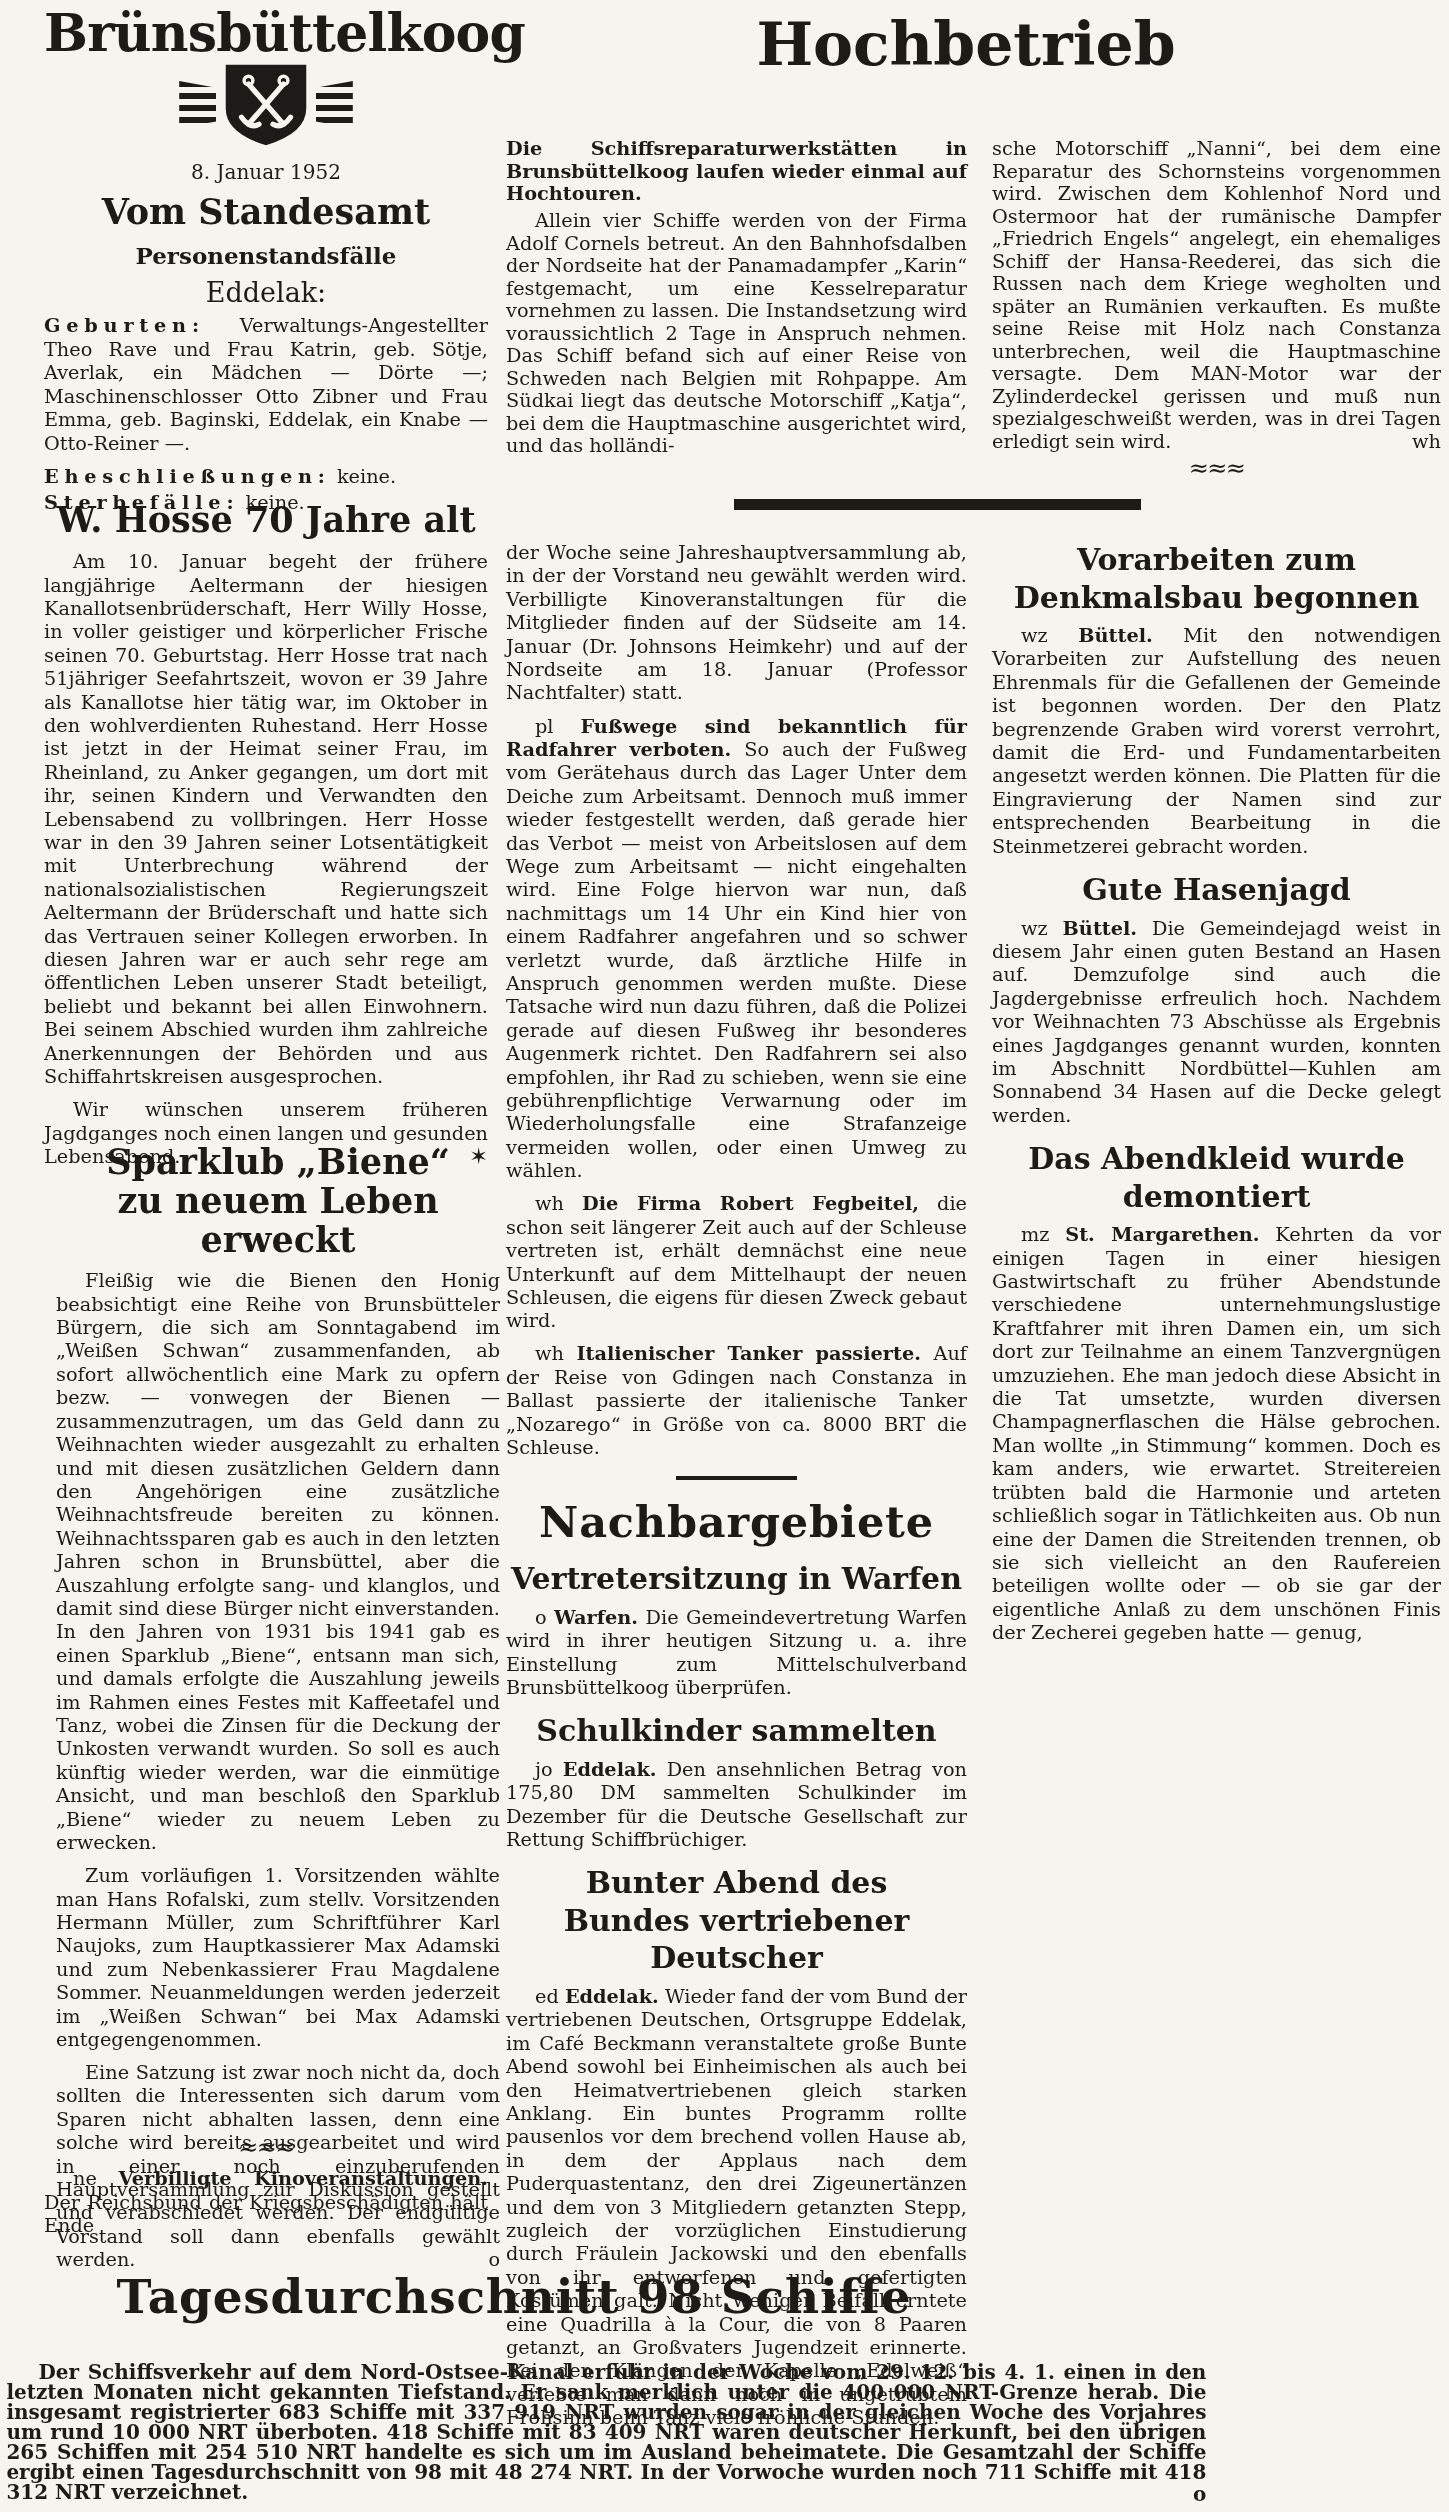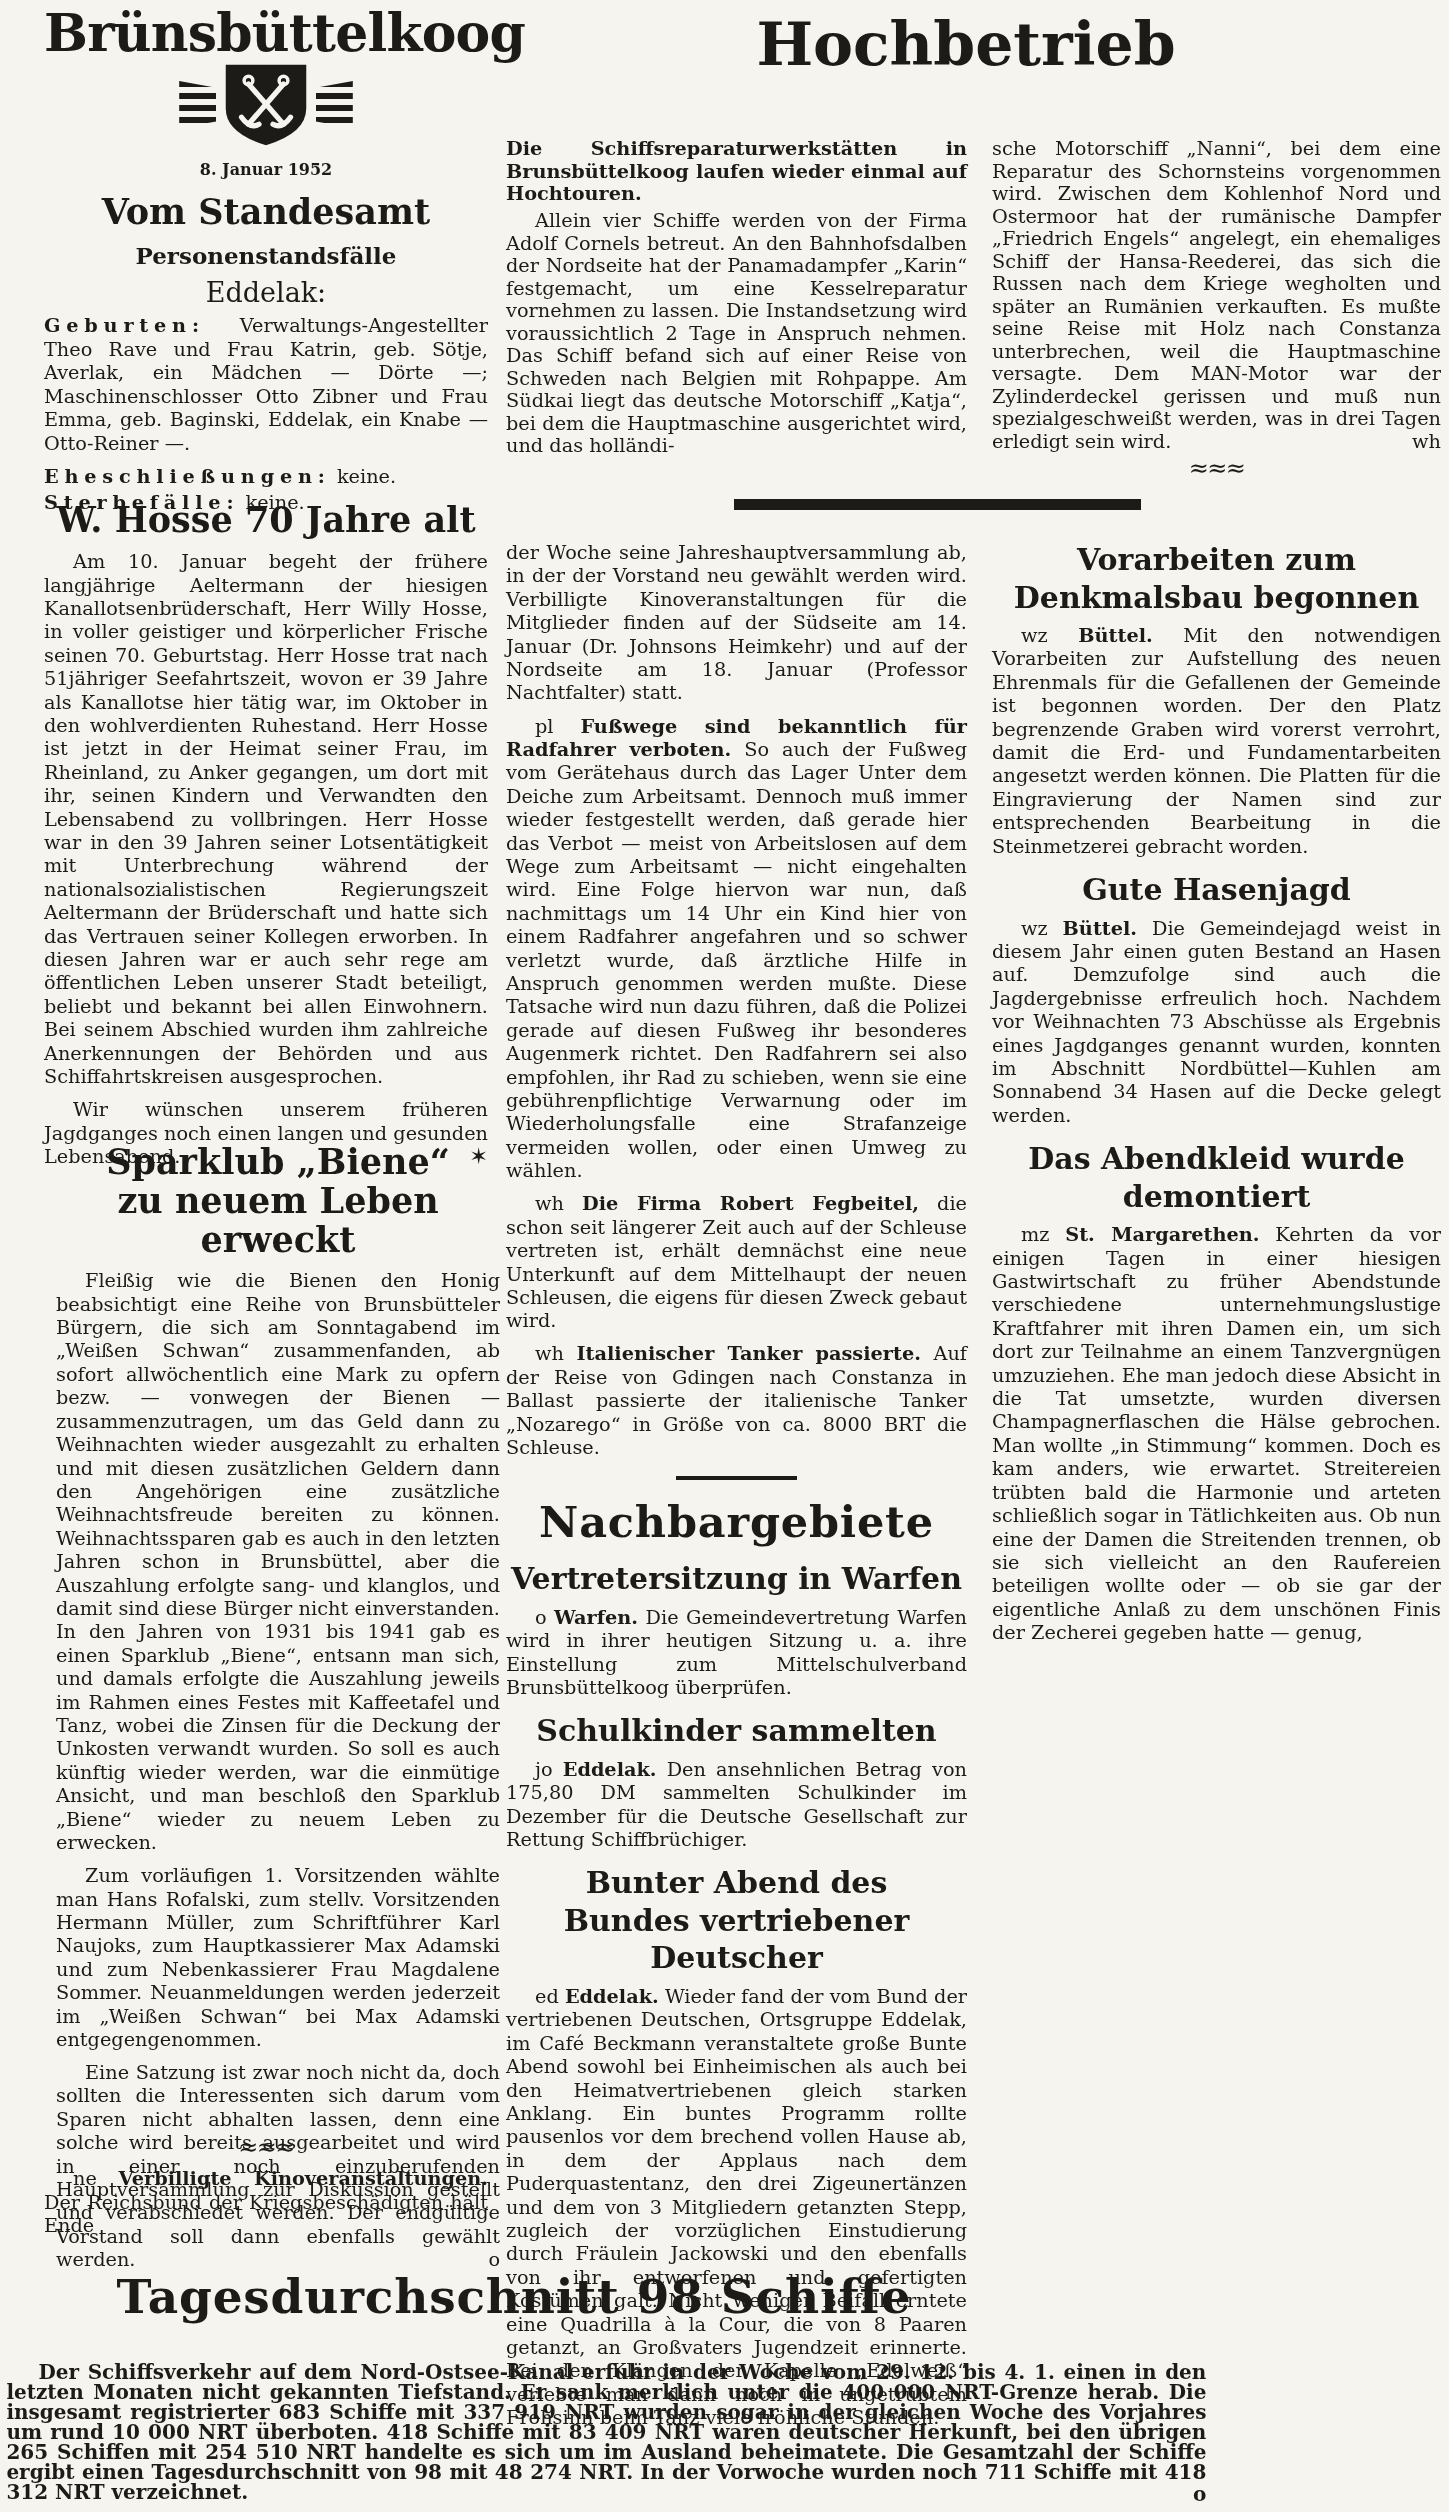--- a/index.html
+++ b/index.html
@@ -22,21 +22,21 @@
   .subhead{font-size:30px;font-weight:bold;text-align:center;margin:13px 0 8px;line-height:1.25;}
   .bighead{font-size:43px;font-weight:bold;text-align:center;margin:17.7px 0 9.7px;letter-spacing:0.8px;}
   
   .masthead{left:44px;top:6.4px;width:444px;text-align:center;}
   .mast1{font-size:52px;font-weight:900;letter-spacing:-0.8px;line-height:1.05;white-space:nowrap;}
   .mast2{display:flex;align-items:center;justify-content:center;gap:4.8px;margin-top:1.6px;}
   .mast2-text{font-size:45px;font-weight:900;letter-spacing:-0.8px;white-space:nowrap;}
   .flourish{width:37px;height:47px;background:repeating-linear-gradient(#1d1b18 0 6.4px,rgba(0,0,0,0) 6.4px 12px);}
   .flourish.left{clip-path:polygon(0 0,100% 14%,100% 86%,0 100%);}
   .flourish.right{clip-path:polygon(0 14%,100% 0,100% 100%,0 86%);}
-  .issue-date{font-size:16px;font-weight:bold;margin-top:13px;}
+  .issue-date{font-size:20px;font-weight:normal;margin-top:13px;}
   
   .sperr{letter-spacing:0.30em;font-weight:bold;}
   .place{font-size:27px;text-align:center;margin:8px 0 6.4px;}
   .sub-bold{font-size:23px;font-weight:bold;text-align:center;margin:3.2px 0 8px;}
   
   .main-head{left:491px;top:8px;width:950px;text-align:center;
              font-size:60px;line-height:1.22;font-weight:bold;}
   
   .heavy-rule{left:734px;top:499px;width:407px;height:10.5px;background:#1d1b18;}
   .short-rule{width:121px;height:4px;background:#1d1b18;margin:16px auto 14.5px;}

